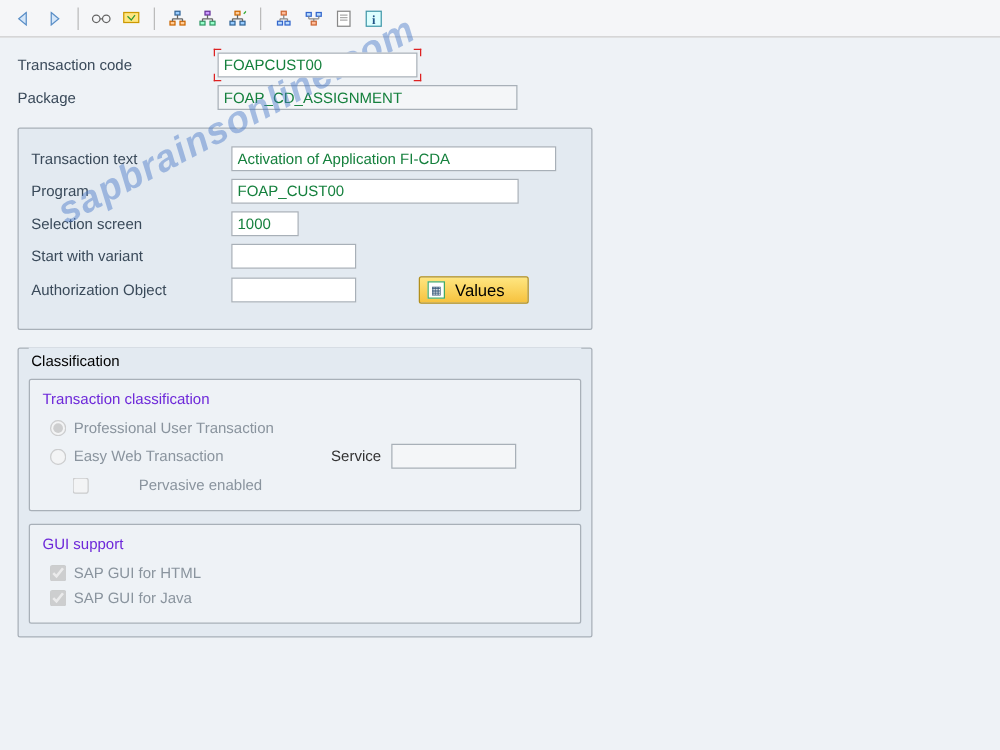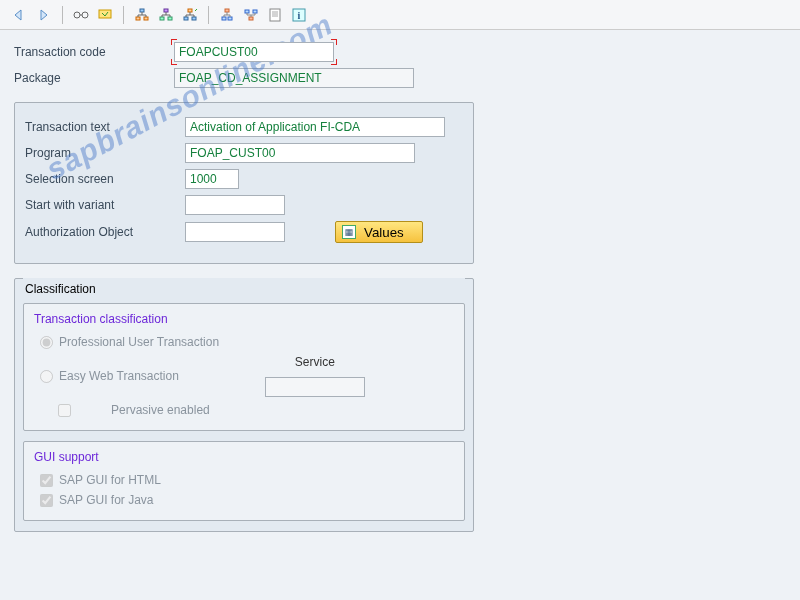--- a/index.html
+++ b/index.html
@@ -128,21 +128,20 @@
       gap: 6px;
       padding: 3px 6px;
       color: #8a949e;
     }
     .indented { margin-left: 18px; gap: 40px; }
     .service-row {
       display: inline-flex;
       align-items: center;
       gap: 8px;
       margin-left: 80px;
-      flex-direction: column;
     }
     .watermark {
       position: absolute;
       top: 80px;
       left: 30px;
       font-size: 30px;
       color: rgba(70, 120, 200, 0.45);
       font-style: italic;
       transform: rotate(-28deg);
       pointer-events: none;

